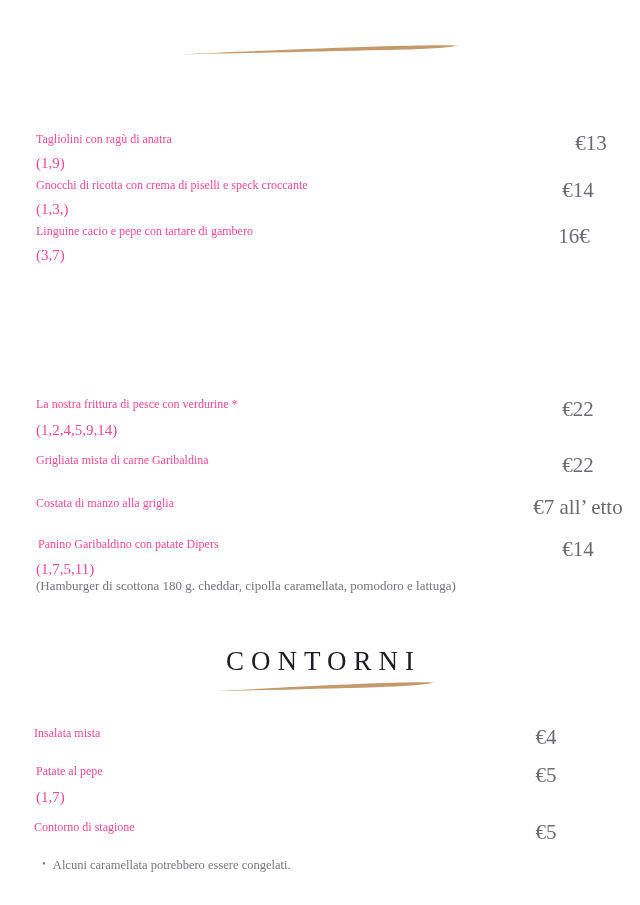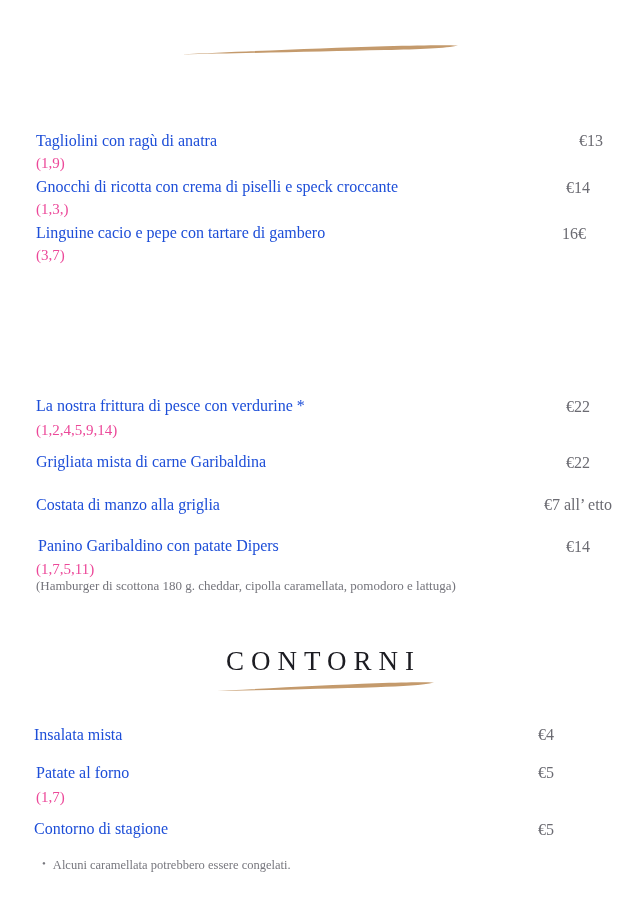--- a/index.html
+++ b/index.html
@@ -51,28 +51,28 @@
     width: 640px;
   }
   .row {
     position: relative;
     width: 640px;
     height: 0;
   }
   .name {
     position: absolute;
     white-space: nowrap;
-    font-size: 16px;
+    font-size: 12px;
     line-height: 1;
-    color: #1d4ed8;
+    color: #ec4899;
   }
   .price {
     position: absolute;
     white-space: nowrap;
-    font-size: 16px;
+    font-size: 21px;
     line-height: 1;
     color: #6b6b72;
     text-align: center;
     transform: translateX(-50%);
   }
   .alg {
     position: absolute;
     white-space: nowrap;
     font-size: 15px;
     line-height: 1;
@@ -164,21 +164,21 @@
       </svg>
     </div>
   </div>
 
   <div class="items" style="top:0;">
     <div class="row">
       <span class="name" style="left:34px; top:727px;">Insalata mista</span>
       <span class="price" style="left:546px; top:727px;">€4</span>
     </div>
     <div class="row">
-      <span class="name" style="left:36px; top:765px;">Patate al forno</span>
+      <span class="name" style="left:36px; top:765px;">Patate al pepe</span>
       <span class="price" style="left:546px; top:765px;">€5</span>
       <span class="alg" style="left:36px; top:790px;">(1,7)</span>
     </div>
     <div class="row">
       <span class="name" style="left:34px; top:821px;">Contorno di stagione</span>
       <span class="price" style="left:546px; top:822px;">€5</span>
     </div>
   </div>
 
   <div class="footnote" style="left:42px; top:859px;">

